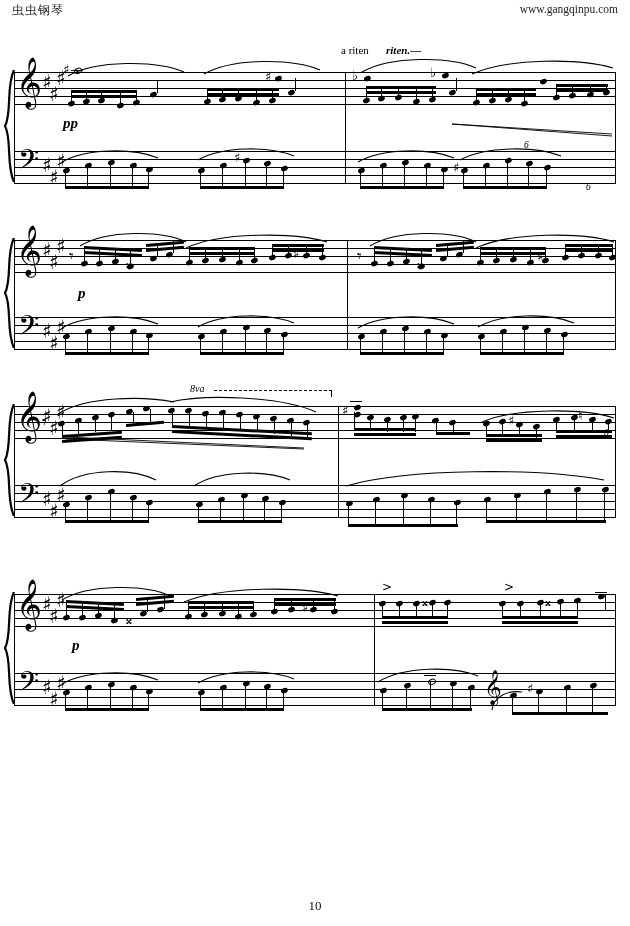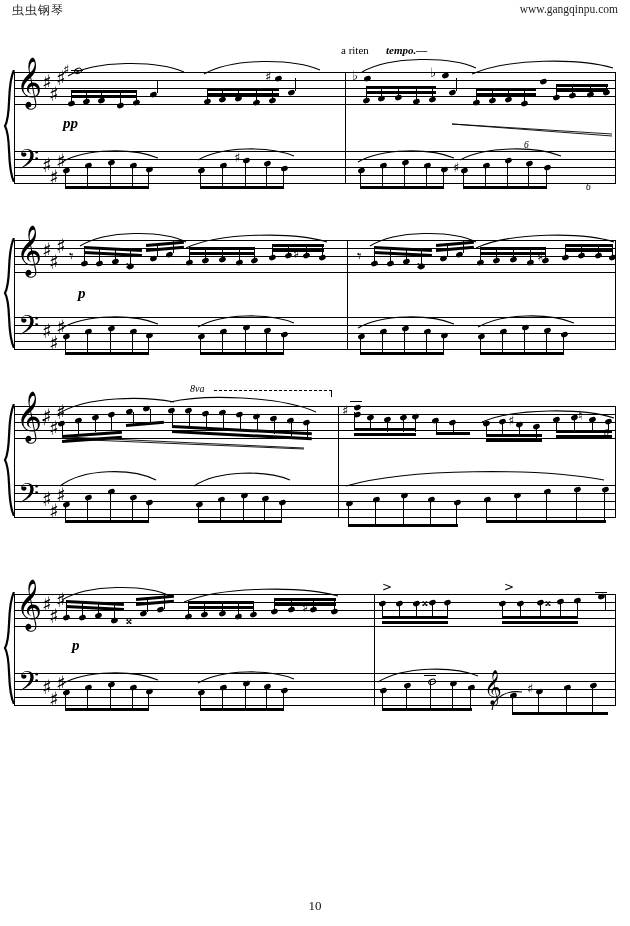--- a/index.html
+++ b/index.html
@@ -244,21 +244,21 @@
       <span style="left:49px;top:84px;">♯</span>
       <span style="left:56px;top:68px;">♯</span>
     </div>
     <div class="keysig">
       <span style="left:42px;top:155px;">♯</span>
       <span style="left:49px;top:167px;">♯</span>
       <span style="left:56px;top:151px;">♯</span>
     </div>
 
     <div class="tempo-text" style="left:341px;top:44px;">a riten</div>
-    <div class="tempo-text ital" style="left:386px;top:44px;">tempo.—</div>
+    <div class="tempo-text ital" style="left:386px;top:44px;">riten.—</div>
 
     <div class="dyn" style="left:63px;top:115px;">pp</div>
 
     <div class="fingering" style="left:524px;top:140px;">6</div>
     <div class="fingering" style="left:586px;top:182px;">6</div>
 
     <div class="barline" style="left:345px;top:72px;height:112px;"></div>
     <div class="barline" style="left:615px;top:72px;height:112px;"></div>
 
     <div class="beam" style="left:71px;top:90px;width:66px;"></div>

